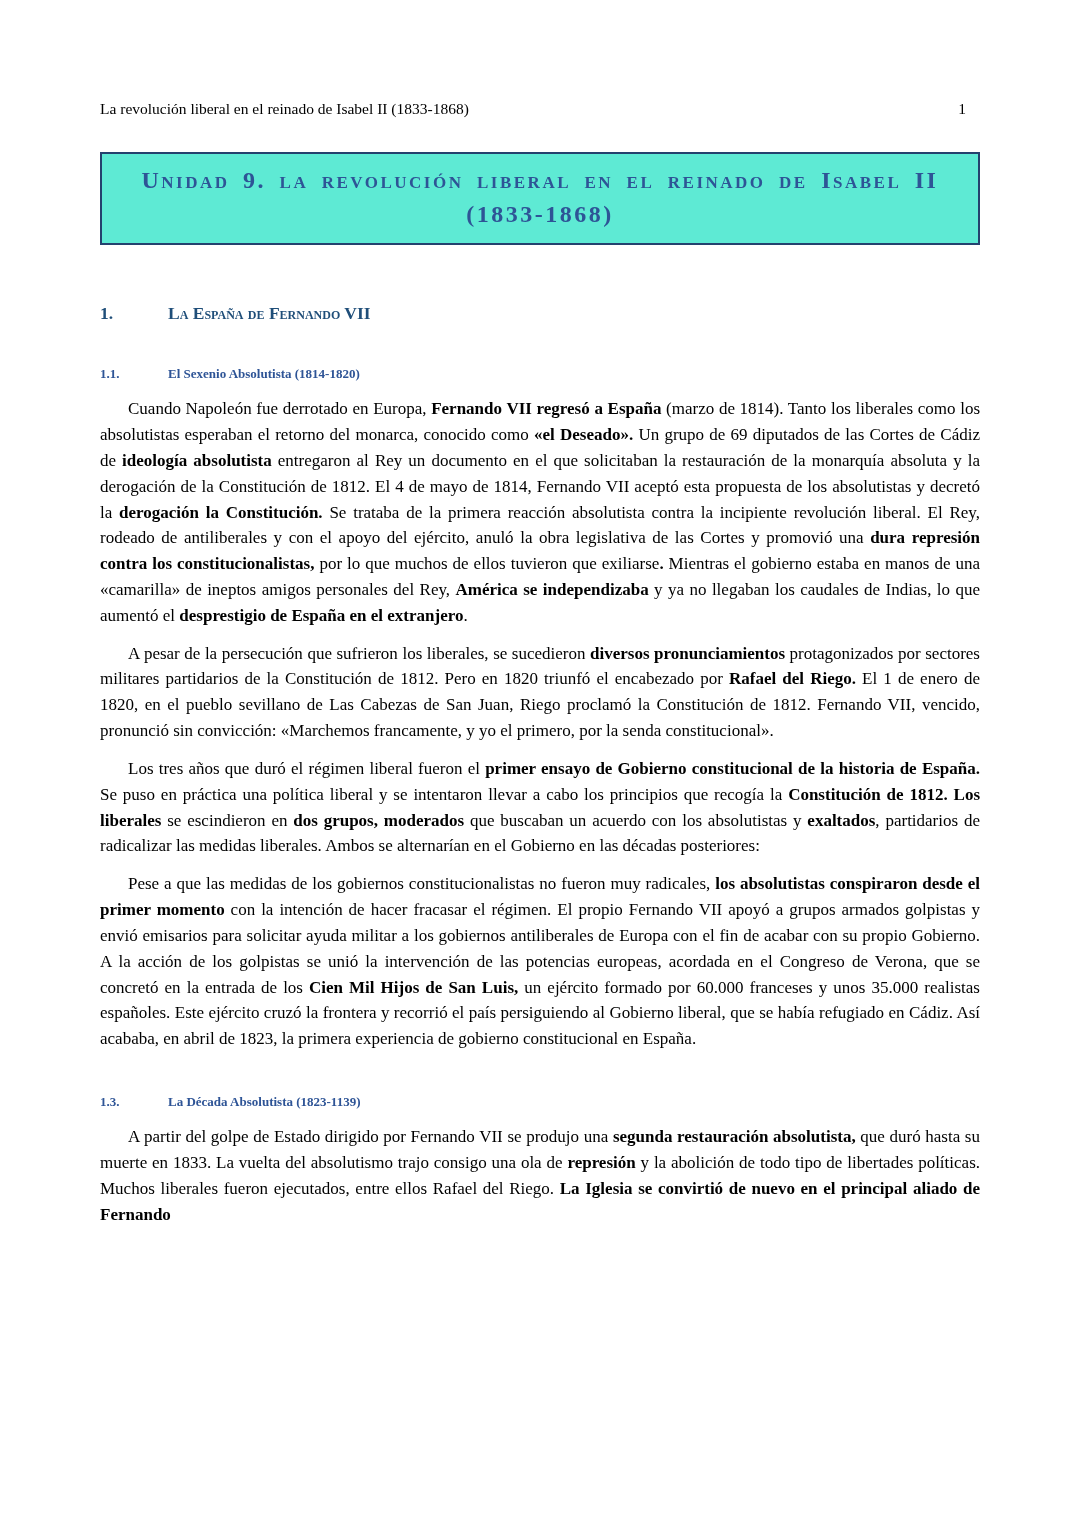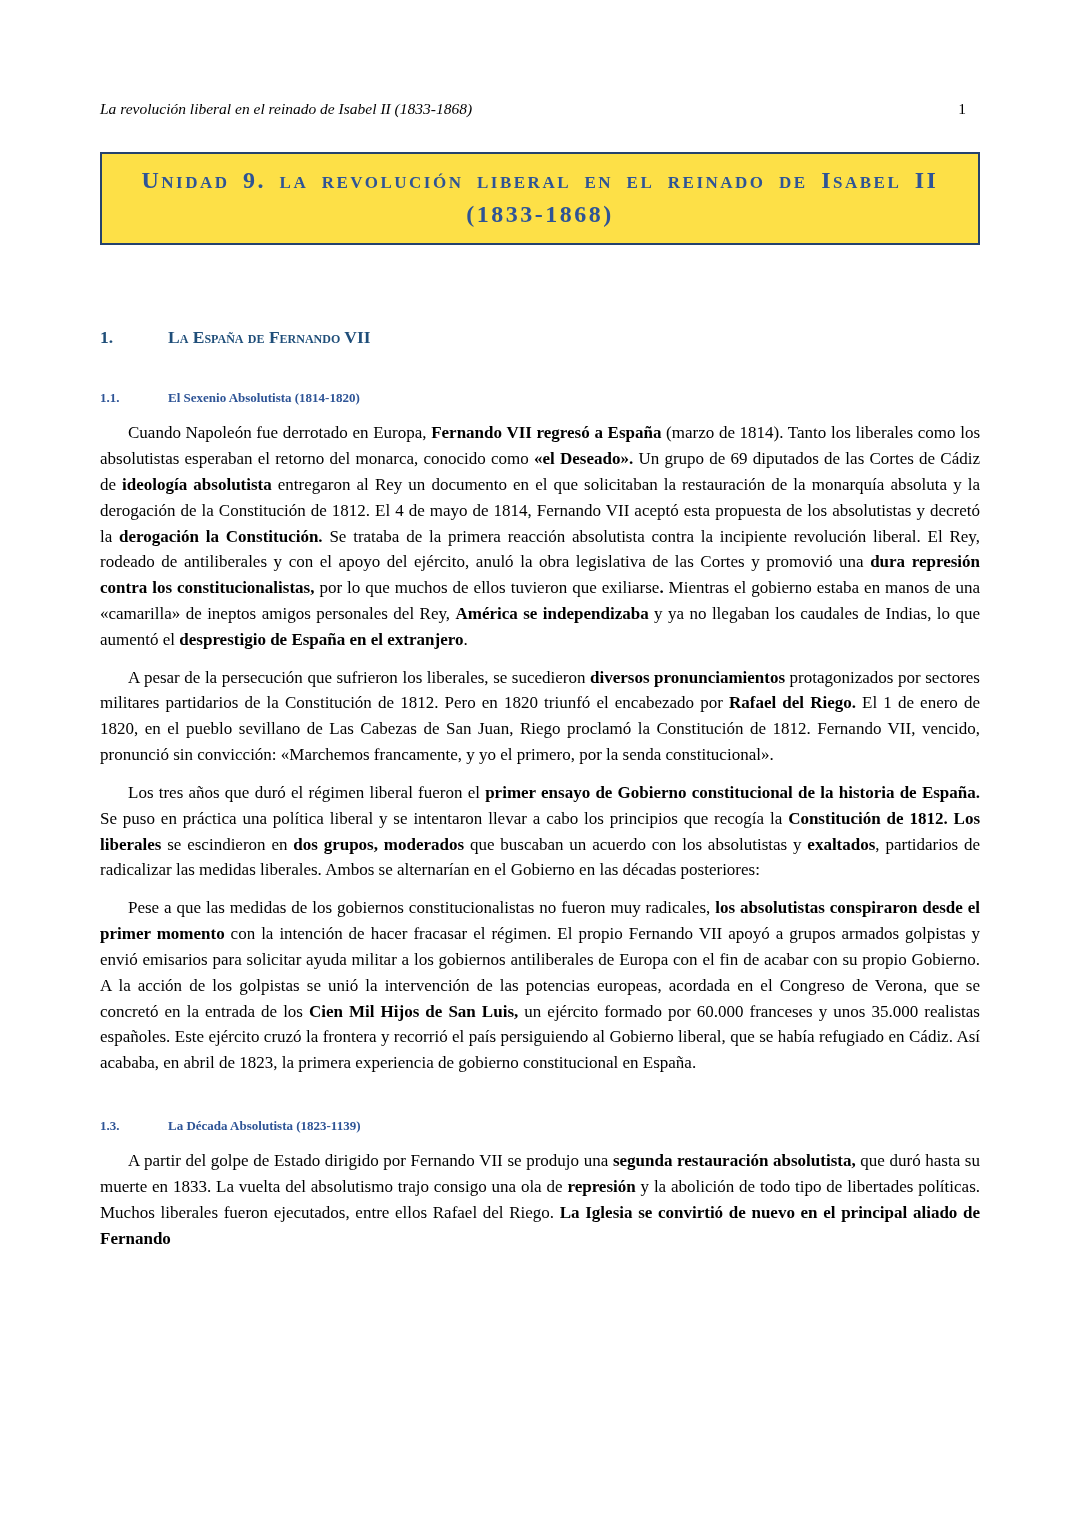--- a/index.html
+++ b/index.html
@@ -14,44 +14,44 @@
     font-family:"Liberation Serif","DejaVu Serif",serif;
     color:#000000;
   }
   
   .running-header{
     display:flex;
     justify-content:space-between;
     align-items:baseline;
     font-size:15.5px;
   }
-  .running-title{font-style:italic;}
+  .running-title{}
   .page-number{font-style:normal;padding-right:14px;}
   
   .title-box{
     margin-top:34px;
-    background:#fde047;
+    background:#5eead4;
     border:2px solid #24426e;
     padding:10px 18px 12px 18px;
     box-sizing:border-box;
   }
   .unit-title{
     margin:0;
     text-align:center;
     font-variant:small-caps;
     font-weight:bold;
     font-size:24px;
     line-height:1.4;
     letter-spacing:2.5px;
     word-spacing:5px;
     color:#2e5496;
   }
   
   .section-heading{
-    margin:82px 0 0 0;
+    margin:58px 0 0 0;
     font-size:17.5px;
     font-weight:bold;
     font-variant:small-caps;
     color:#1f4e79;
   }
   .section-heading .h-num{
     display:inline-block;
     width:68px;
     font-variant:normal;
   }

